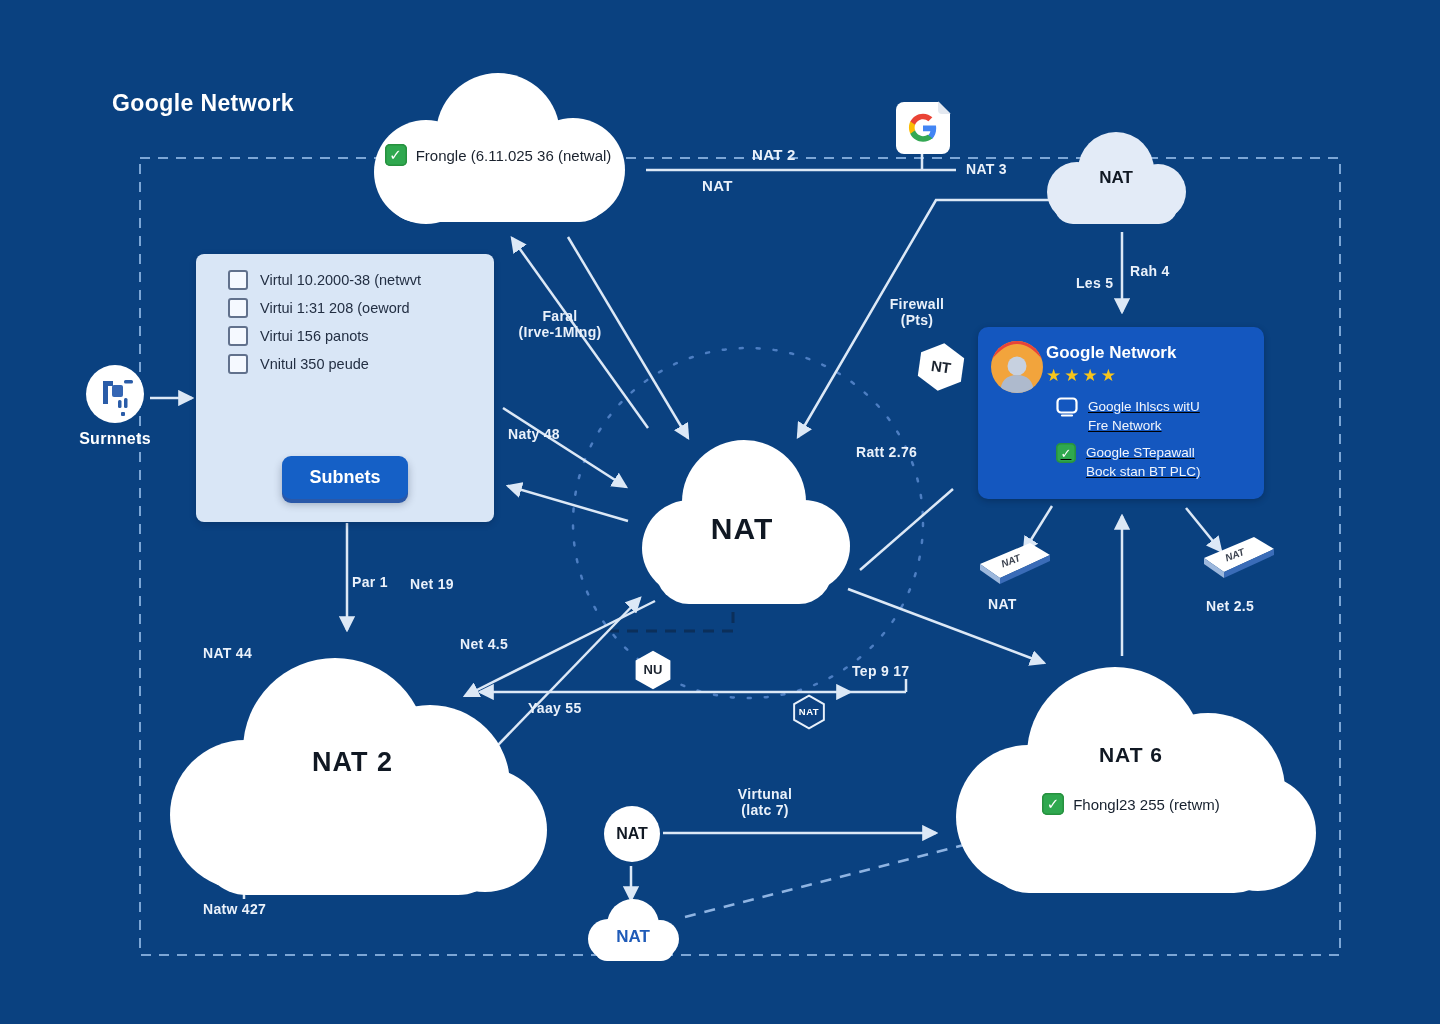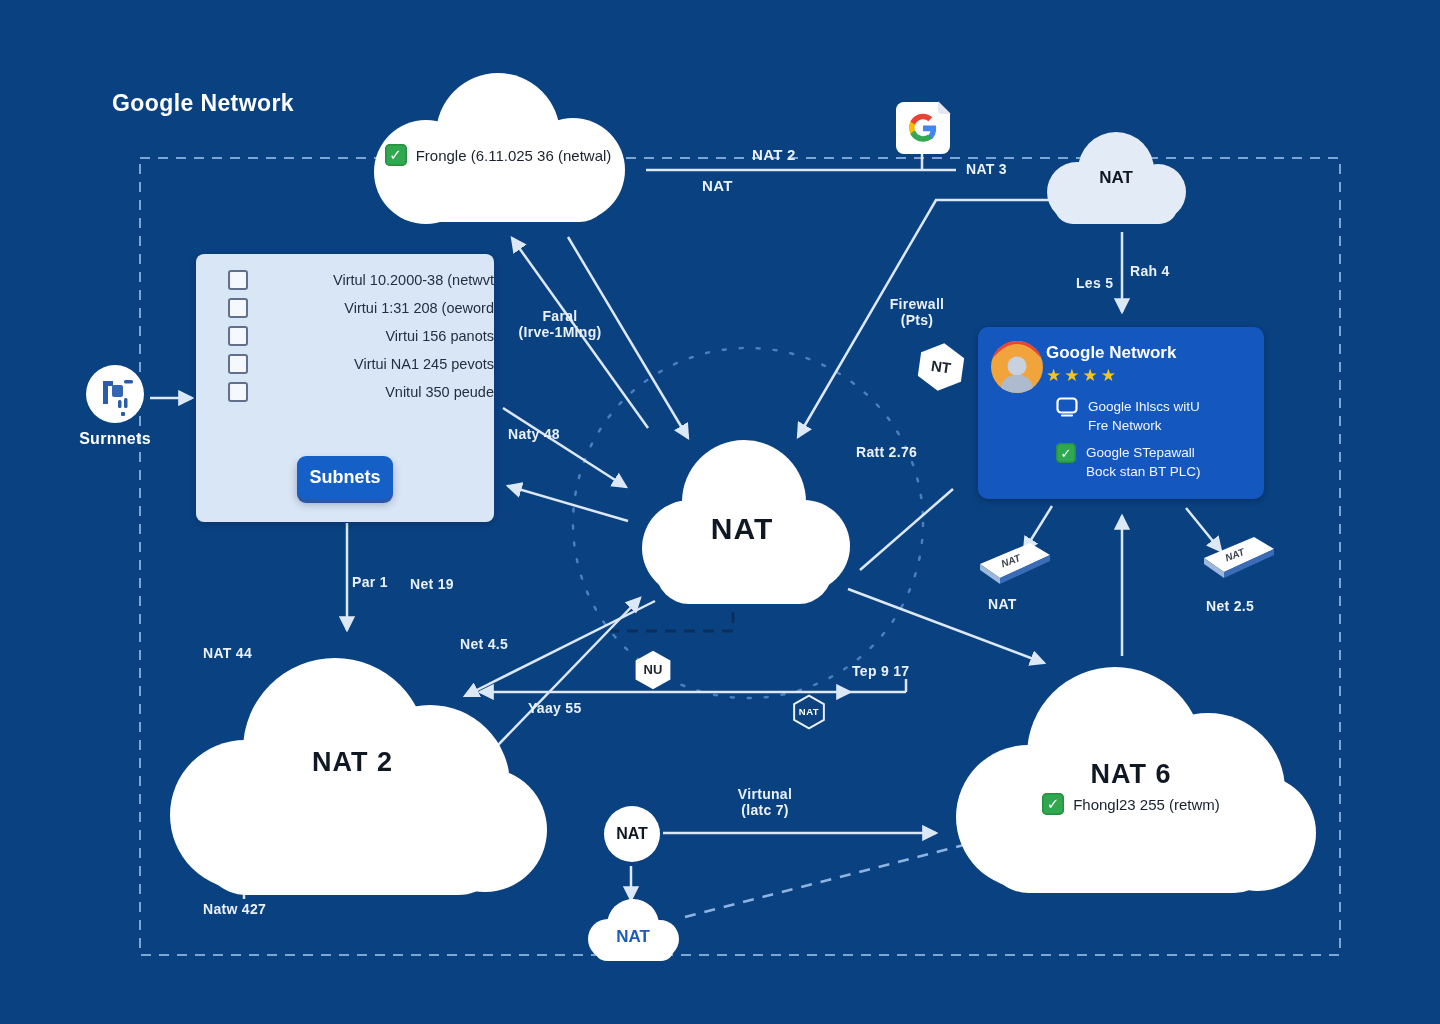--- a/index.html
+++ b/index.html
@@ -47,21 +47,21 @@
   .cloud-right{left:1032px;top:126px;width:168px;height:106px;}
   .cloud-right .cloud-text{top:42px;font-size:17px;}
 
   .cloud-center{left:626px;top:420px;width:232px;height:198px;}
   .cloud-center .cloud-text{top:92px;font-size:30px;letter-spacing:1px;}
 
   .cloud-nat2{left:155px;top:635px;width:395px;height:272px;}
   .cloud-nat2 .cloud-text{top:112px;font-size:27px;letter-spacing:1px;}
 
   .cloud-nat6{left:940px;top:645px;width:382px;height:260px;}
-  .cloud-nat6 .cloud-text{top:114px;font-size:27px;letter-spacing:1px;}
+  .cloud-nat6 .cloud-text{top:98px;font-size:21px;letter-spacing:1px;}
   .cloud-nat6 .row{
     position:absolute;left:0;right:0;top:148px;
     display:flex;align-items:center;justify-content:center;gap:9px;
   }
   .cloud-nat6 .row .txt{color:#16202E;font-size:15px;font-weight:500;}
 
   .cloud-small{left:576px;top:893px;width:114px;height:74px;}
   .cloud-small .cloud-text{top:34px;font-size:17px;color:#1F5BB8;}
 
   .nat-circle{
@@ -88,32 +88,31 @@
   }
   .panel-header{
     height:42px;display:flex;align-items:center;justify-content:center;
     color:#174A9C;font-size:19px;font-weight:700;
     border-bottom:2px solid #2F5FA8;
   }
   .panel-list{padding:12px 0 0 32px;}
   .panel-item{
     display:flex;align-items:center;gap:12px;
     height:28px;
-    justify-content:space-between;
   }
   .panel-item .cbx{
     width:16px;height:16px;background:#F5F9FF;
     border:2px solid #61718C;border-radius:3px;flex:none;
   }
   .panel-item .itxt{
     color:#232F43;font-size:14.5px;font-weight:500;white-space:nowrap;
   }
   .subnets-btn{
     position:absolute;left:50%;transform:translateX(-50%);
-    top:202px;width:96px;height:43px;
+    top:202px;width:126px;height:43px;
     background:#1560C6;border:none;border-radius:9px;
     color:#FFFFFF;font-size:18px;font-weight:700;
     font-family:inherit;
     box-shadow:0 4px 0 #2A58A8, 0 5px 8px rgba(0,20,50,.3);
     cursor:pointer;
   }
 
   
   .gcard{
     position:absolute;left:978px;top:327px;width:286px;height:172px;
@@ -122,21 +121,21 @@
   }
   .gcard .avatar{position:absolute;left:13px;top:14px;width:52px;height:52px;}
   .gcard .gtitle{
     position:absolute;left:68px;top:16px;
     color:#FFFFFF;font-size:17px;font-weight:700;
   }
   .gcard .stars{
     position:absolute;left:68px;top:38px;
     color:#F6C51C;font-size:17px;letter-spacing:3px;
   }
-  .gcard .crow{position:absolute;left:78px;display:flex;gap:10px;align-items:flex-start;}
+  .gcard .crow{position:absolute;left:78px;display:flex;gap:10px;align-items:flex-start;text-decoration:underline;}
   .gcard .crow1{top:70px;}
   .gcard .crow2{top:116px;}
   .gcard .ctxt{color:#F2F6FC;font-size:13.5px;font-weight:500;line-height:19px;}
 
   
   .gdoc{
     position:absolute;left:896px;top:102px;width:54px;height:52px;
     background:#FFFFFF;border-radius:8px;
     display:flex;align-items:center;justify-content:center;
   }
@@ -311,24 +310,20 @@
       <div class="panel-item">
         <span class="cbx"></span>
         <span class="itxt">Virtui 1:31 208 (oeword</span>
       </div>
       <div class="panel-item">
         <span class="cbx"></span>
         <span class="itxt">Virtui 156 panots</span>
       </div>
       <div class="panel-item">
         <span class="cbx"></span>
-        <span class="itxt">Virtui NA1 245 pevots</span>
-      </div>
-      <div class="panel-item">
-        <span class="cbx"></span>
         <span class="itxt">Vnitul 350 peude</span>
       </div>
     </div>
     <button class="subnets-btn">Subnets</button>
   </div>
 
   <div class="gcard">
     <svg class="avatar" viewBox="0 0 52 52">
       <defs>
           <clipPath id="avclip">

